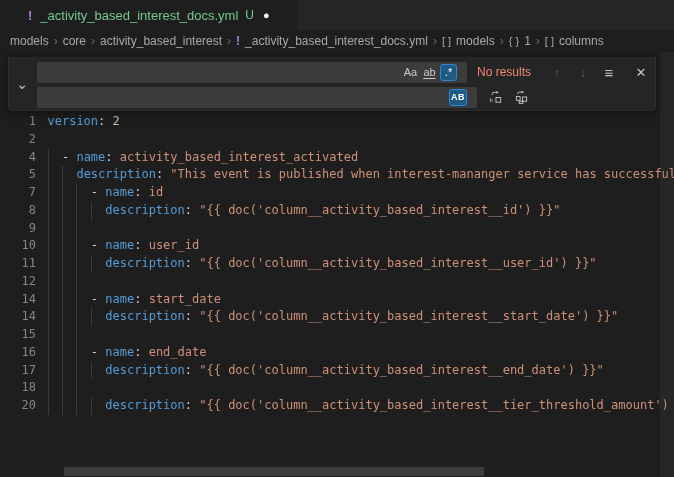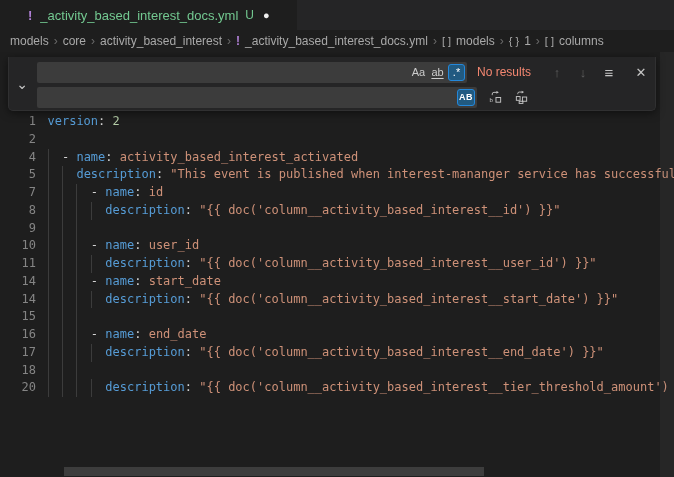--- a/index.html
+++ b/index.html
@@ -47,21 +47,21 @@
   .fw-chevron{position:absolute;left:0;top:0;bottom:0;width:26px;display:flex;align-items:center;
               justify-content:center;color:#c5c5c5;font-size:14px;cursor:pointer;}
   .fw-row{position:absolute;left:28px;right:4px;height:22px;display:flex;align-items:center;}
   .fw-row.find{top:4px;}
   .fw-row.replace{top:29px;}
   .fw-input{position:relative;width:440px;height:21px;background:#3c3c3c;border-radius:2px;
             font-size:12px;line-height:21px;color:#cccccc;box-sizing:border-box;
             padding:0 4px;white-space:pre;overflow:hidden;cursor:text;}
   .fw-input.search{padding-right:64px;}
   .fw-input.repl{padding-right:26px;}
-  .opts{position:absolute;right:2px;top:2px;display:flex;gap:2px;}
+  .opts{position:absolute;right:10px;top:2px;display:flex;gap:2px;}
   .opt{height:17px;min-width:17px;box-sizing:border-box;display:flex;align-items:center;justify-content:center;
        border-radius:3px;font-size:11px;color:#cccccc;padding:0 1px;cursor:pointer;}
   .opt.active{background:rgba(0,127,212,0.45);border:1px solid #2488db;color:#ffffff;}
   .opt .uw{text-decoration:underline;text-underline-offset:2px;}
   .opt.ab{font-size:9px;font-weight:bold;letter-spacing:0.5px;}
   .fw-status{margin-left:10px;font-size:12px;color:#f48771;min-width:62px;}
   .fw-btn{color:#c5c5c5;font-size:13px;cursor:pointer;display:flex;align-items:center;justify-content:center;
           width:20px;height:20px;}
   .fw-btn.disabled{opacity:0.35;}
   .nav{display:flex;margin-left:8px;gap:6px;align-items:center;}
@@ -120,20 +120,21 @@
     <div id="lines">
         <div class="line"><span class="ln">1</span><span class="ct"><span class="tok-k">version</span><span class="tok-p">:</span><span class="tok-num"> 2</span></span></div>
         <div class="line"><span class="ln">2</span><span class="ct"></span></div>
         <div class="line"><span class="guide" style="left: 47.5px;"></span><span class="ln">4</span><span class="ct"><span class="tok-p">  - </span><span class="tok-k">name</span><span class="tok-p">:</span><span class="tok-s"> activity_based_interest_activated</span></span></div>
         <div class="line"><span class="guide" style="left: 47.5px;"></span><span class="guide" style="left: 61.9492px;"></span><span class="ln">5</span><span class="ct"><span class="tok-p">    </span><span class="tok-k">description</span><span class="tok-p">:</span><span class="tok-s"> "This event is published when interest-mananger service has successfully</span></span></div>
         <div class="line"><span class="guide" style="left: 47.5px;"></span><span class="guide" style="left: 61.9492px;"></span><span class="guide" style="left: 76.3984px;"></span><span class="ln">7</span><span class="ct"><span class="tok-p">      - </span><span class="tok-k">name</span><span class="tok-p">:</span><span class="tok-s"> id</span></span></div>
         <div class="line"><span class="guide" style="left: 47.5px;"></span><span class="guide" style="left: 61.9492px;"></span><span class="guide" style="left: 76.3984px;"></span><span class="guide" style="left: 90.8476px;"></span><span class="ln">8</span><span class="ct"><span class="tok-p">        </span><span class="tok-k">description</span><span class="tok-p">:</span><span class="tok-s"> "{{ doc('column__activity_based_interest__id') }}"</span></span></div>
         <div class="line"><span class="guide" style="left: 47.5px;"></span><span class="guide" style="left: 61.9492px;"></span><span class="guide" style="left: 76.3984px;"></span><span class="ln">9</span><span class="ct"></span></div>
         <div class="line"><span class="guide" style="left: 47.5px;"></span><span class="guide" style="left: 61.9492px;"></span><span class="guide" style="left: 76.3984px;"></span><span class="ln">10</span><span class="ct"><span class="tok-p">      - </span><span class="tok-k">name</span><span class="tok-p">:</span><span class="tok-s"> user_id</span></span></div>
         <div class="line"><span class="guide" style="left: 47.5px;"></span><span class="guide" style="left: 61.9492px;"></span><span class="guide" style="left: 76.3984px;"></span><span class="guide" style="left: 90.8476px;"></span><span class="ln">11</span><span class="ct"><span class="tok-p">        </span><span class="tok-k">description</span><span class="tok-p">:</span><span class="tok-s"> "{{ doc('column__activity_based_interest__user_id') }}"</span></span></div>
+        <div class="line"><span class="guide" style="left: 47.5px;"></span><span class="guide" style="left: 61.9492px;"></span><span class="guide" style="left: 76.3984px;"></span><span class="ln">12</span><span class="ct"></span></div>
         <div class="line"><span class="guide" style="left: 47.5px;"></span><span class="guide" style="left: 61.9492px;"></span><span class="guide" style="left: 76.3984px;"></span><span class="ln">14</span><span class="ct"><span class="tok-p">      - </span><span class="tok-k">name</span><span class="tok-p">:</span><span class="tok-s"> start_date</span></span></div>
         <div class="line"><span class="guide" style="left: 47.5px;"></span><span class="guide" style="left: 61.9492px;"></span><span class="guide" style="left: 76.3984px;"></span><span class="guide" style="left: 90.8476px;"></span><span class="ln">14</span><span class="ct"><span class="tok-p">        </span><span class="tok-k">description</span><span class="tok-p">:</span><span class="tok-s"> "{{ doc('column__activity_based_interest__start_date') }}"</span></span></div>
         <div class="line"><span class="guide" style="left: 47.5px;"></span><span class="guide" style="left: 61.9492px;"></span><span class="guide" style="left: 76.3984px;"></span><span class="ln">15</span><span class="ct"></span></div>
         <div class="line"><span class="guide" style="left: 47.5px;"></span><span class="guide" style="left: 61.9492px;"></span><span class="guide" style="left: 76.3984px;"></span><span class="ln">16</span><span class="ct"><span class="tok-p">      - </span><span class="tok-k">name</span><span class="tok-p">:</span><span class="tok-s"> end_date</span></span></div>
         <div class="line"><span class="guide" style="left: 47.5px;"></span><span class="guide" style="left: 61.9492px;"></span><span class="guide" style="left: 76.3984px;"></span><span class="guide" style="left: 90.8476px;"></span><span class="ln">17</span><span class="ct"><span class="tok-p">        </span><span class="tok-k">description</span><span class="tok-p">:</span><span class="tok-s"> "{{ doc('column__activity_based_interest__end_date') }}"</span></span></div>
         <div class="line"><span class="guide" style="left: 47.5px;"></span><span class="guide" style="left: 61.9492px;"></span><span class="guide" style="left: 76.3984px;"></span><span class="ln">18</span><span class="ct"></span></div>
         <div class="line"><span class="guide" style="left: 47.5px;"></span><span class="guide" style="left: 61.9492px;"></span><span class="guide" style="left: 76.3984px;"></span><span class="guide" style="left: 90.8476px;"></span><span class="ln">20</span><span class="ct"><span class="tok-p">        </span><span class="tok-k">description</span><span class="tok-p">:</span><span class="tok-s"> "{{ doc('column__activity_based_interest__tier_threshold_amount') }}"</span></span></div>
       </div>
 
     <div class="vscroll"></div>

